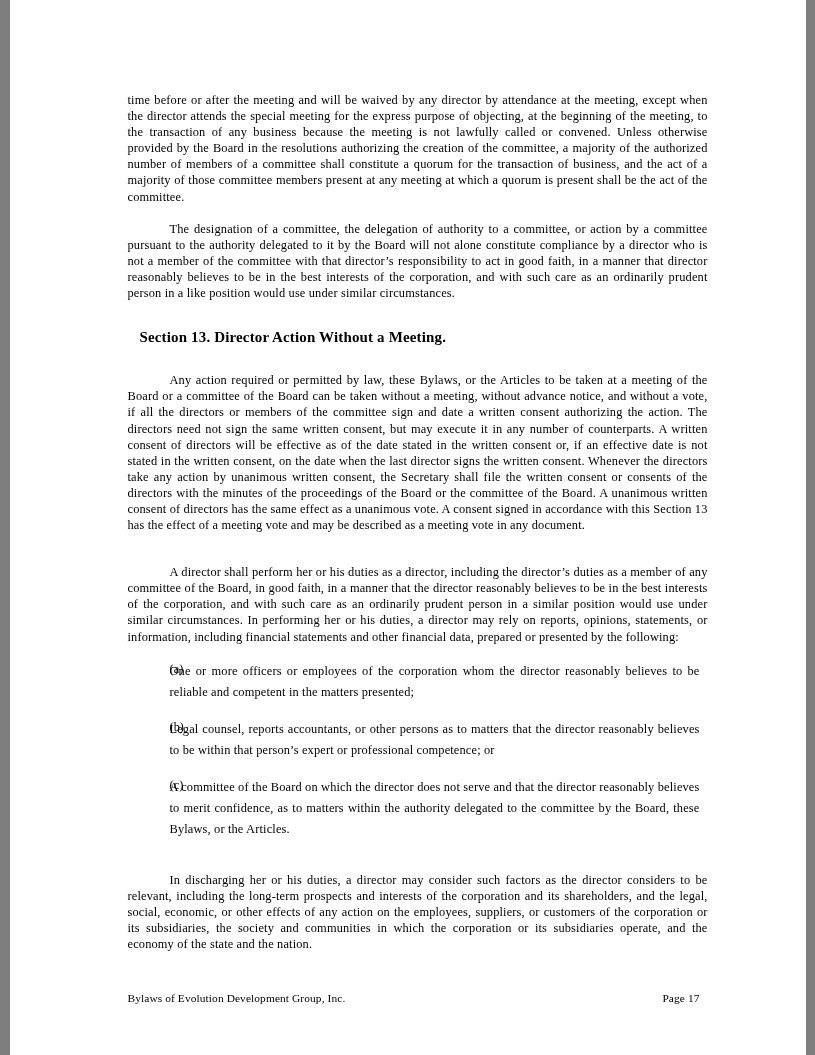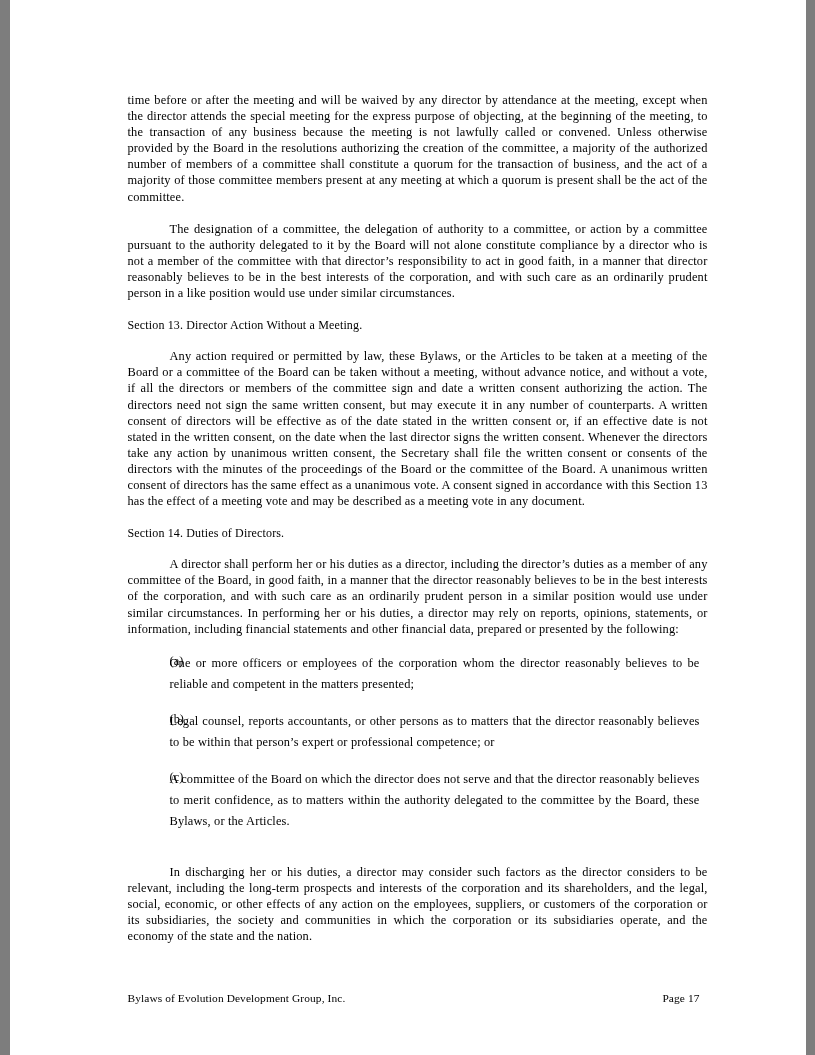--- a/index.html
+++ b/index.html
@@ -35,24 +35,24 @@
   .indent {
     text-indent: 42px;
   }
   .gap {
     height: 16px;
   }
   .gap-sm {
     height: 15px;
   }
   .heading {
-    font-weight: normal;
-    font-size: 12px;
+    font-weight: bold;
+    font-size: 15px;
     line-height: 16.1px;
-    margin: 0;
+    margin: 12px;
     letter-spacing: 0.15px;
   }
   .list {
     margin: 0;
     padding: 0;
   }
   .list-item {
     display: flex;
     margin: 0;
     padding: 0;
@@ -102,21 +102,20 @@
     <div class="gap"></div>
 
     <p class="heading">Section 13.  Director Action Without a Meeting.</p>
 
     <div class="gap-sm"></div>
 
     <p class="indent">Any action required or permitted by law, these Bylaws, or the Articles to be taken at a meeting of the Board or a committee of the Board can be taken without a meeting, without advance notice, and without a vote, if all the directors or members of the committee sign and date a written consent authorizing the action.  The directors need not sign the same written consent, but may execute it in any number of counterparts.  A written consent of directors will be effective as of the date stated in the written consent or, if an effective date is not stated in the written consent, on the date when the last director signs the written consent.  Whenever the directors take any action by unanimous written consent, the Secretary shall file the written consent or consents of the directors with the minutes of the proceedings of the Board or the committee of the Board.  A unanimous written consent of directors has the same effect as a unanimous vote. A consent signed in accordance with this Section 13 has the effect of a meeting vote and may be described as a meeting vote in any document.</p>
 
     <div class="gap"></div>
 
-    <p class="heading">Section 14.  Duties of Directors.</p>
 
     <div class="gap-sm"></div>
 
     <p class="indent">A director shall perform her or his duties as a director, including the director’s duties as a member of any committee of the Board, in good faith, in a manner that the director reasonably believes to be in the best interests of the corporation, and with such care as an ordinarily prudent person in a similar position would use under similar circumstances.   In performing her or his duties, a director may rely on reports, opinions, statements, or information, including financial statements and other financial data, prepared or presented by the following:</p>
 
     <div class="gap"></div>
 
     <div class="list">
       <div class="list-item">
         <div class="list-marker">(a)</div>

